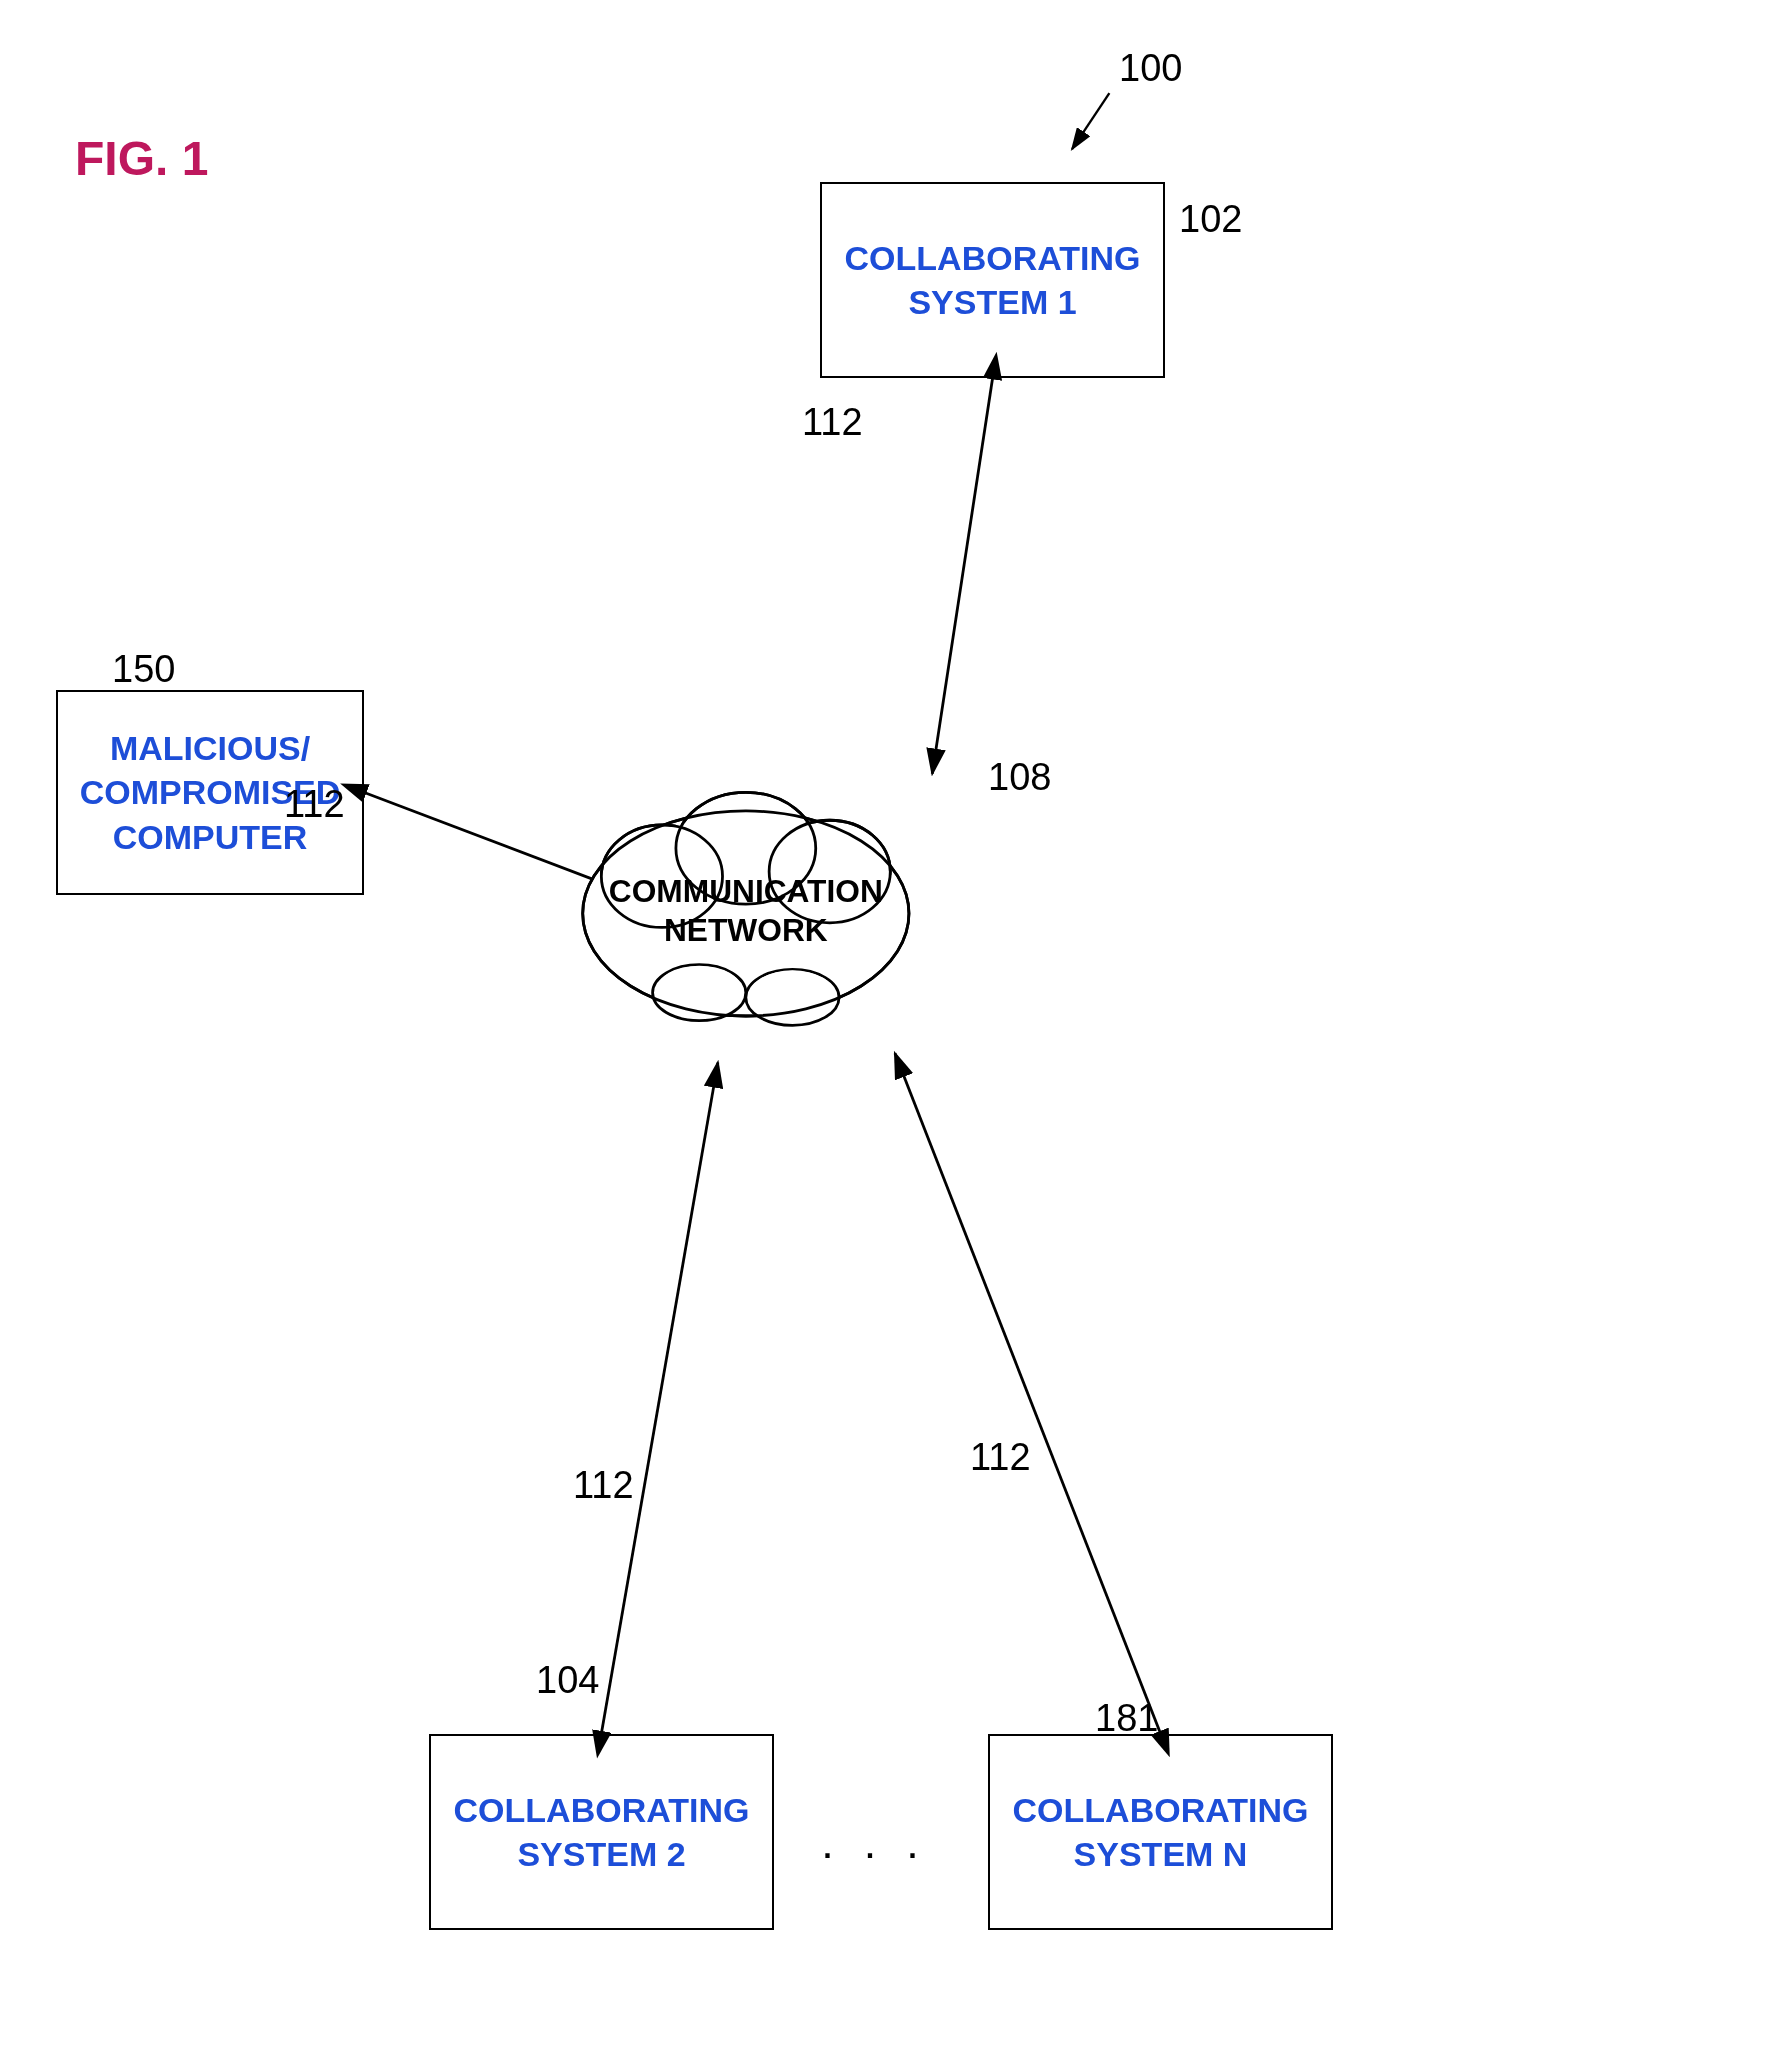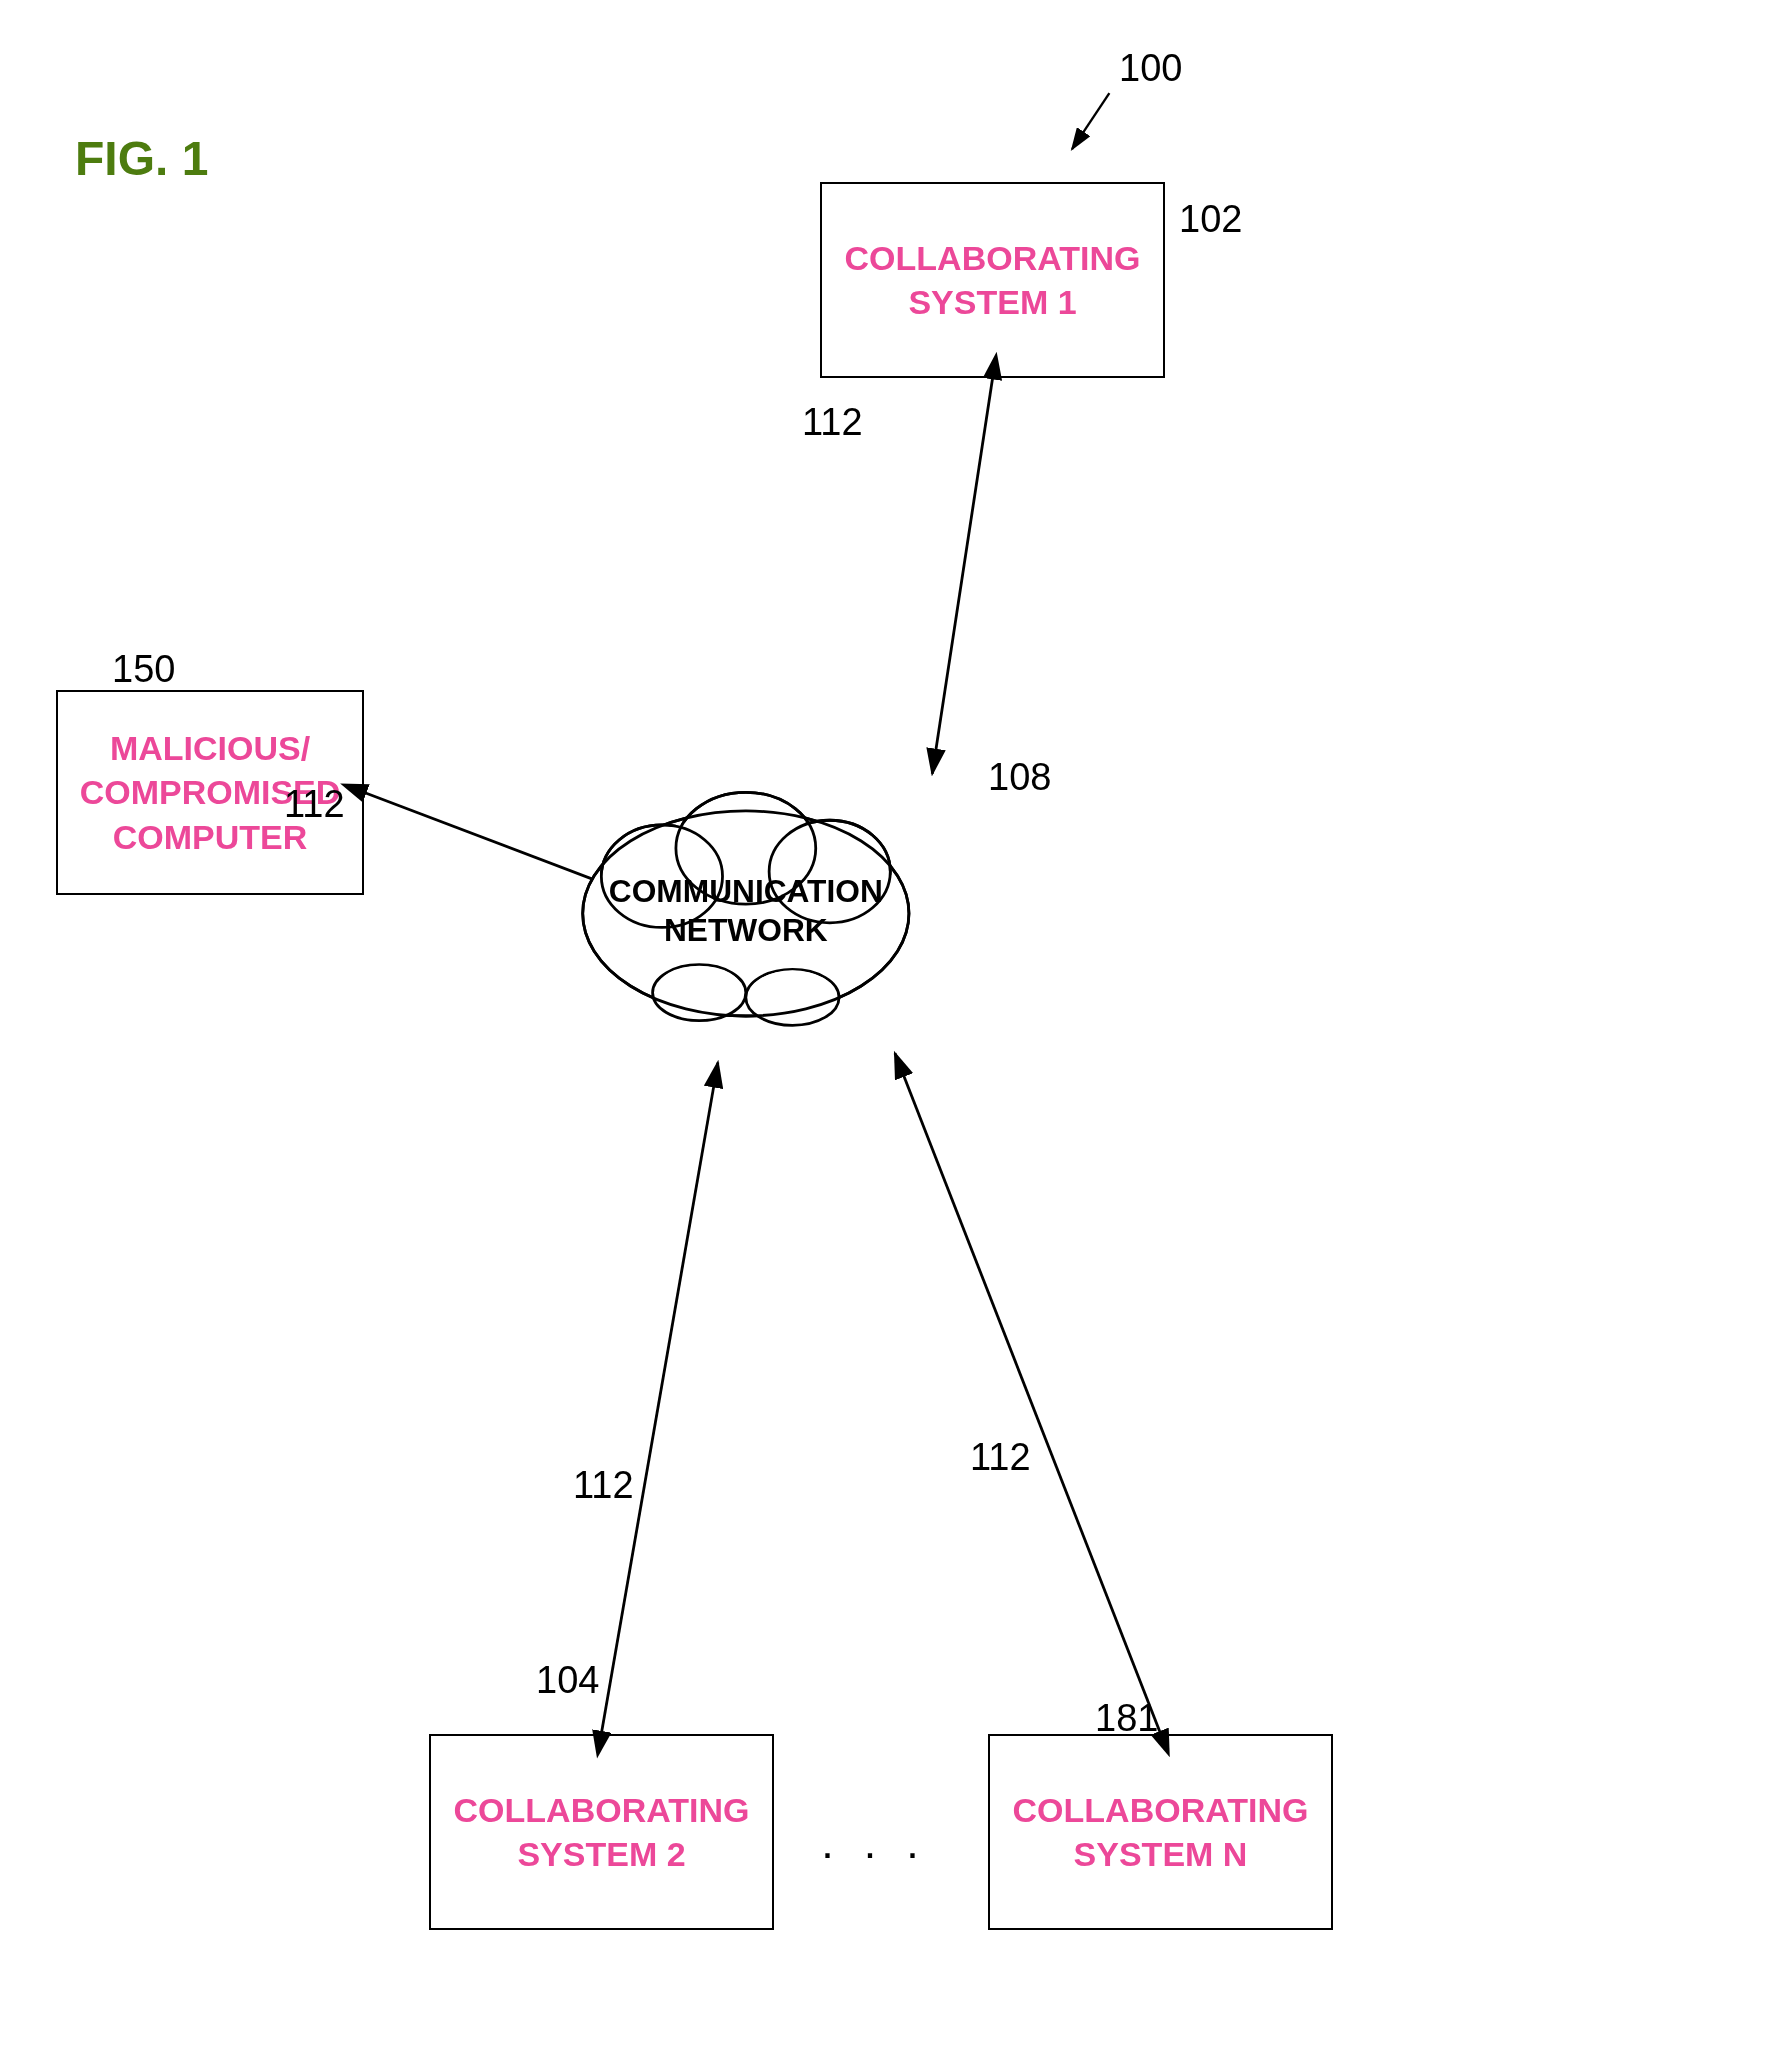--- a/index.html
+++ b/index.html
@@ -11,35 +11,35 @@
       position: relative;
       overflow: hidden;
     }
 
     .fig-label {
       position: absolute;
       top: 131px;
       left: 75px;
       font-size: 48px;
       font-weight: 900;
-      color: #4d7c0f;
+      color: #be185d;
       font-family: Arial, sans-serif;
     }
 
     .box {
       position: absolute;
       border: 2.8px solid #000;
       background: #fff;
       display: flex;
       align-items: center;
       justify-content: center;
       text-align: center;
       font-size: 34px;
       font-weight: bold;
-      color: #ec4899;
+      color: #1d4ed8;
       line-height: 1.3;
     }
 
     .ref-label {
       position: absolute;
       font-size: 38px;
       color: #000;
       font-family: Arial, sans-serif;
     }
 

